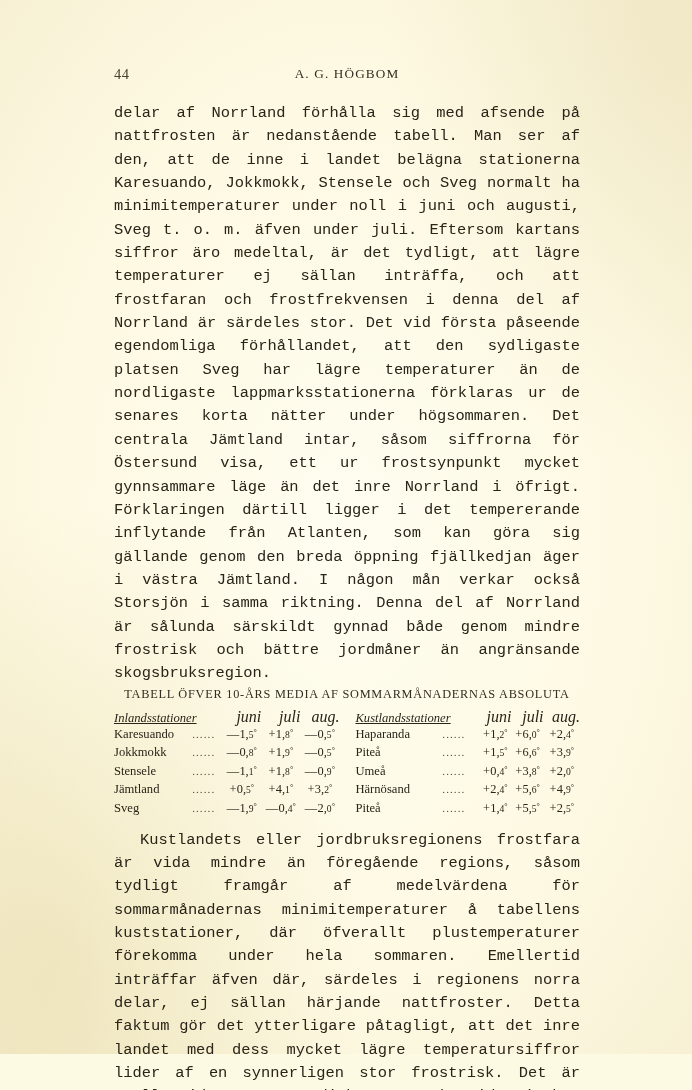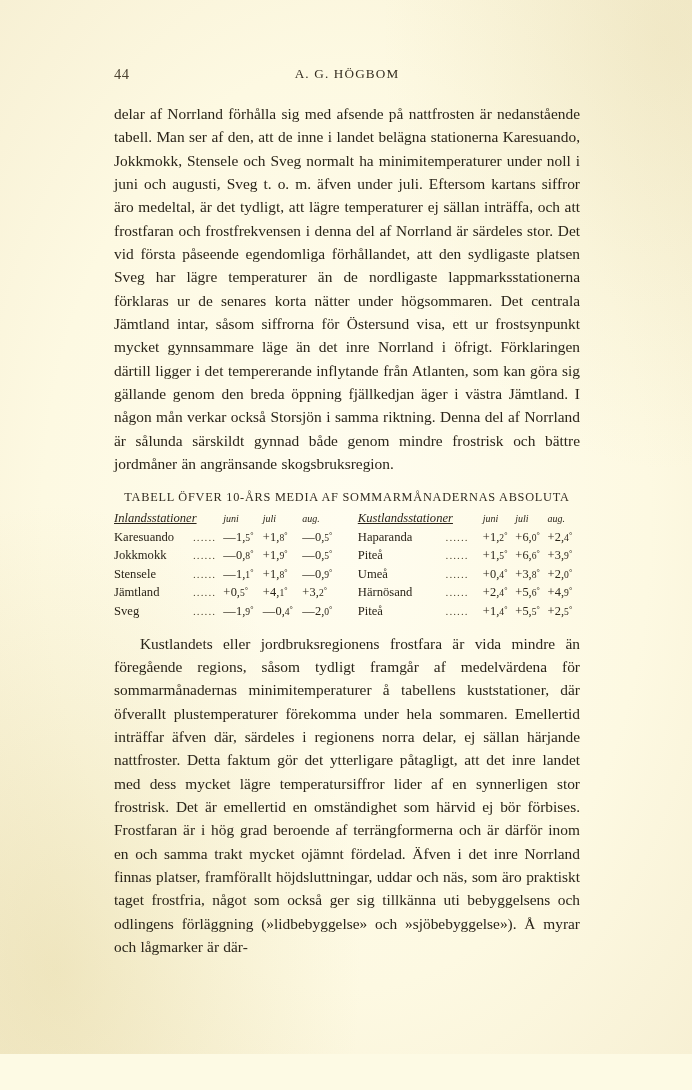--- a/index.html
+++ b/index.html
@@ -57,27 +57,27 @@
 
   
   .para {
     font-size: 15.4px;
     line-height: 23.35px;
     text-align: justify;
     text-align-last: left;
     margin: 0;
     hyphens: manual;
     word-spacing: 0.4px;
+    font-family: Liberation Mono, monospace;
   }
   .para.first { margin-top: 6px; }
   .para.indent { text-indent: 26px; }
 
   
   .table-block {
-    margin-top: 13px;
     margin-bottom: 9px;
   }
   .tcap {
     text-align: center;
     font-size: 12.3px;
     letter-spacing: 0.75px;
     line-height: 17.5px;
     color: #332c20;
   }
   table.temps {
@@ -95,30 +95,30 @@
   }
   table.temps tr { height: 18.6px; }
   .hdr-name {
     font-style: italic;
     font-size: 12.6px;
     text-align: left;
     text-decoration: underline;
   }
   .hdr-mon {
     font-style: italic;
-    font-size: 10px;
-    text-align: left;
+    font-size: 16px;
+    text-align: right;
   }
   .cell-name {
     text-align: left;
     font-size: 12.6px;
     padding-right: 2px;
   }
   .cell-val {
-    text-align: left;
+    text-align: center;
     font-size: 12.4px;
     padding-left: 9px;
   }
   .leader {
     letter-spacing: 1.1px;
     font-size: 11px;
     color: #4e452f;
   }
   .sp-left  { width: 16px; }
   .dec { font-size: 9.6px; }

